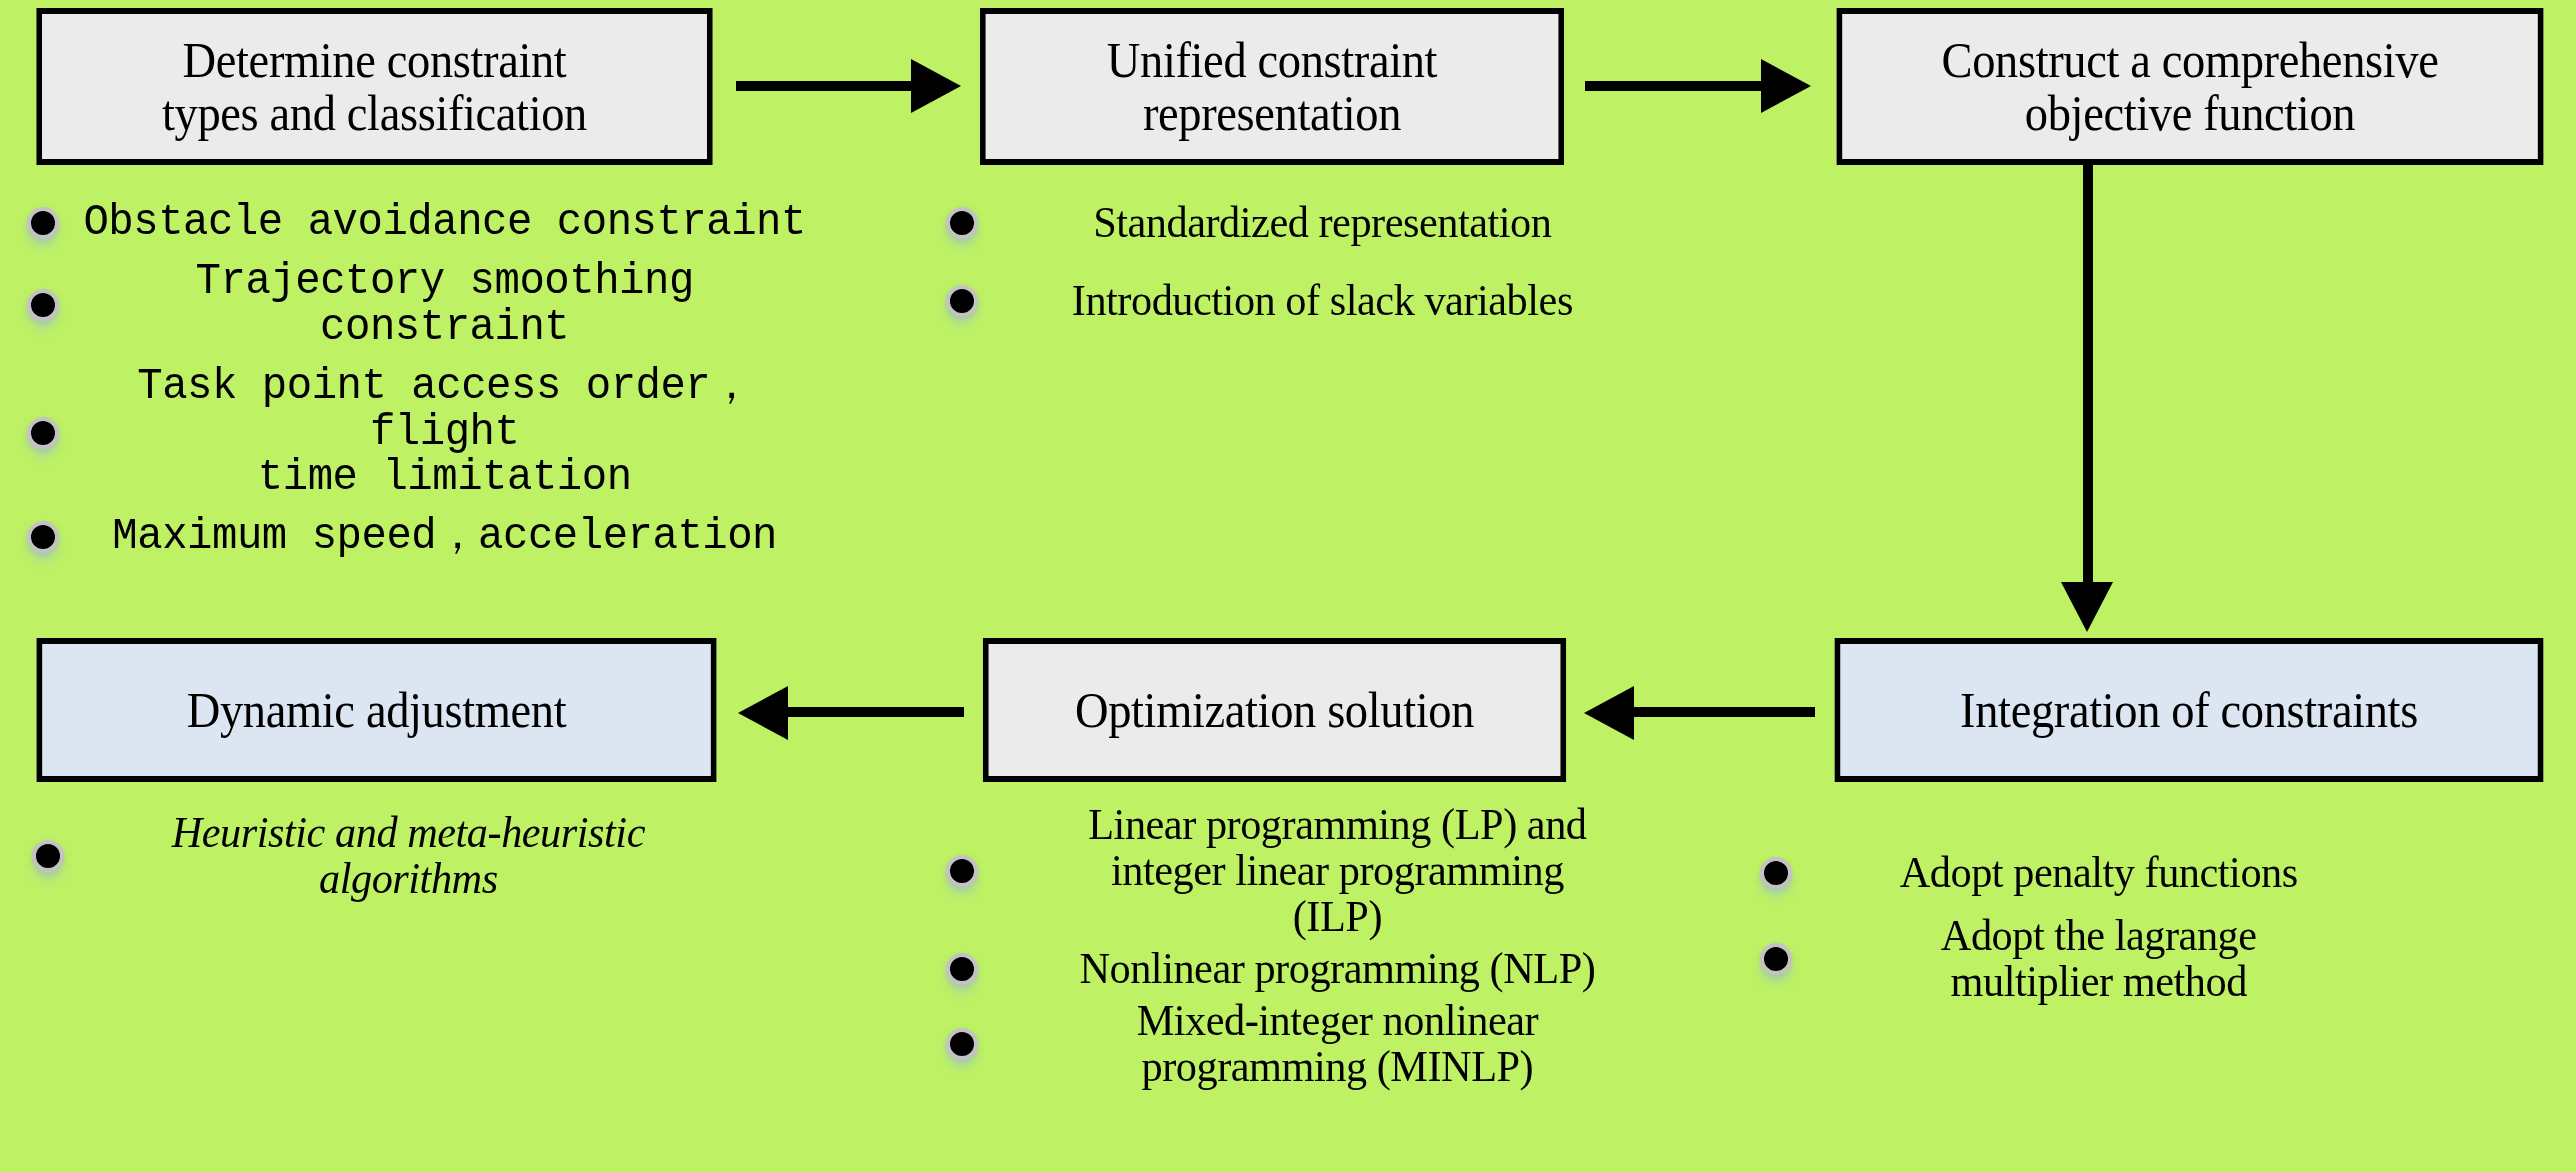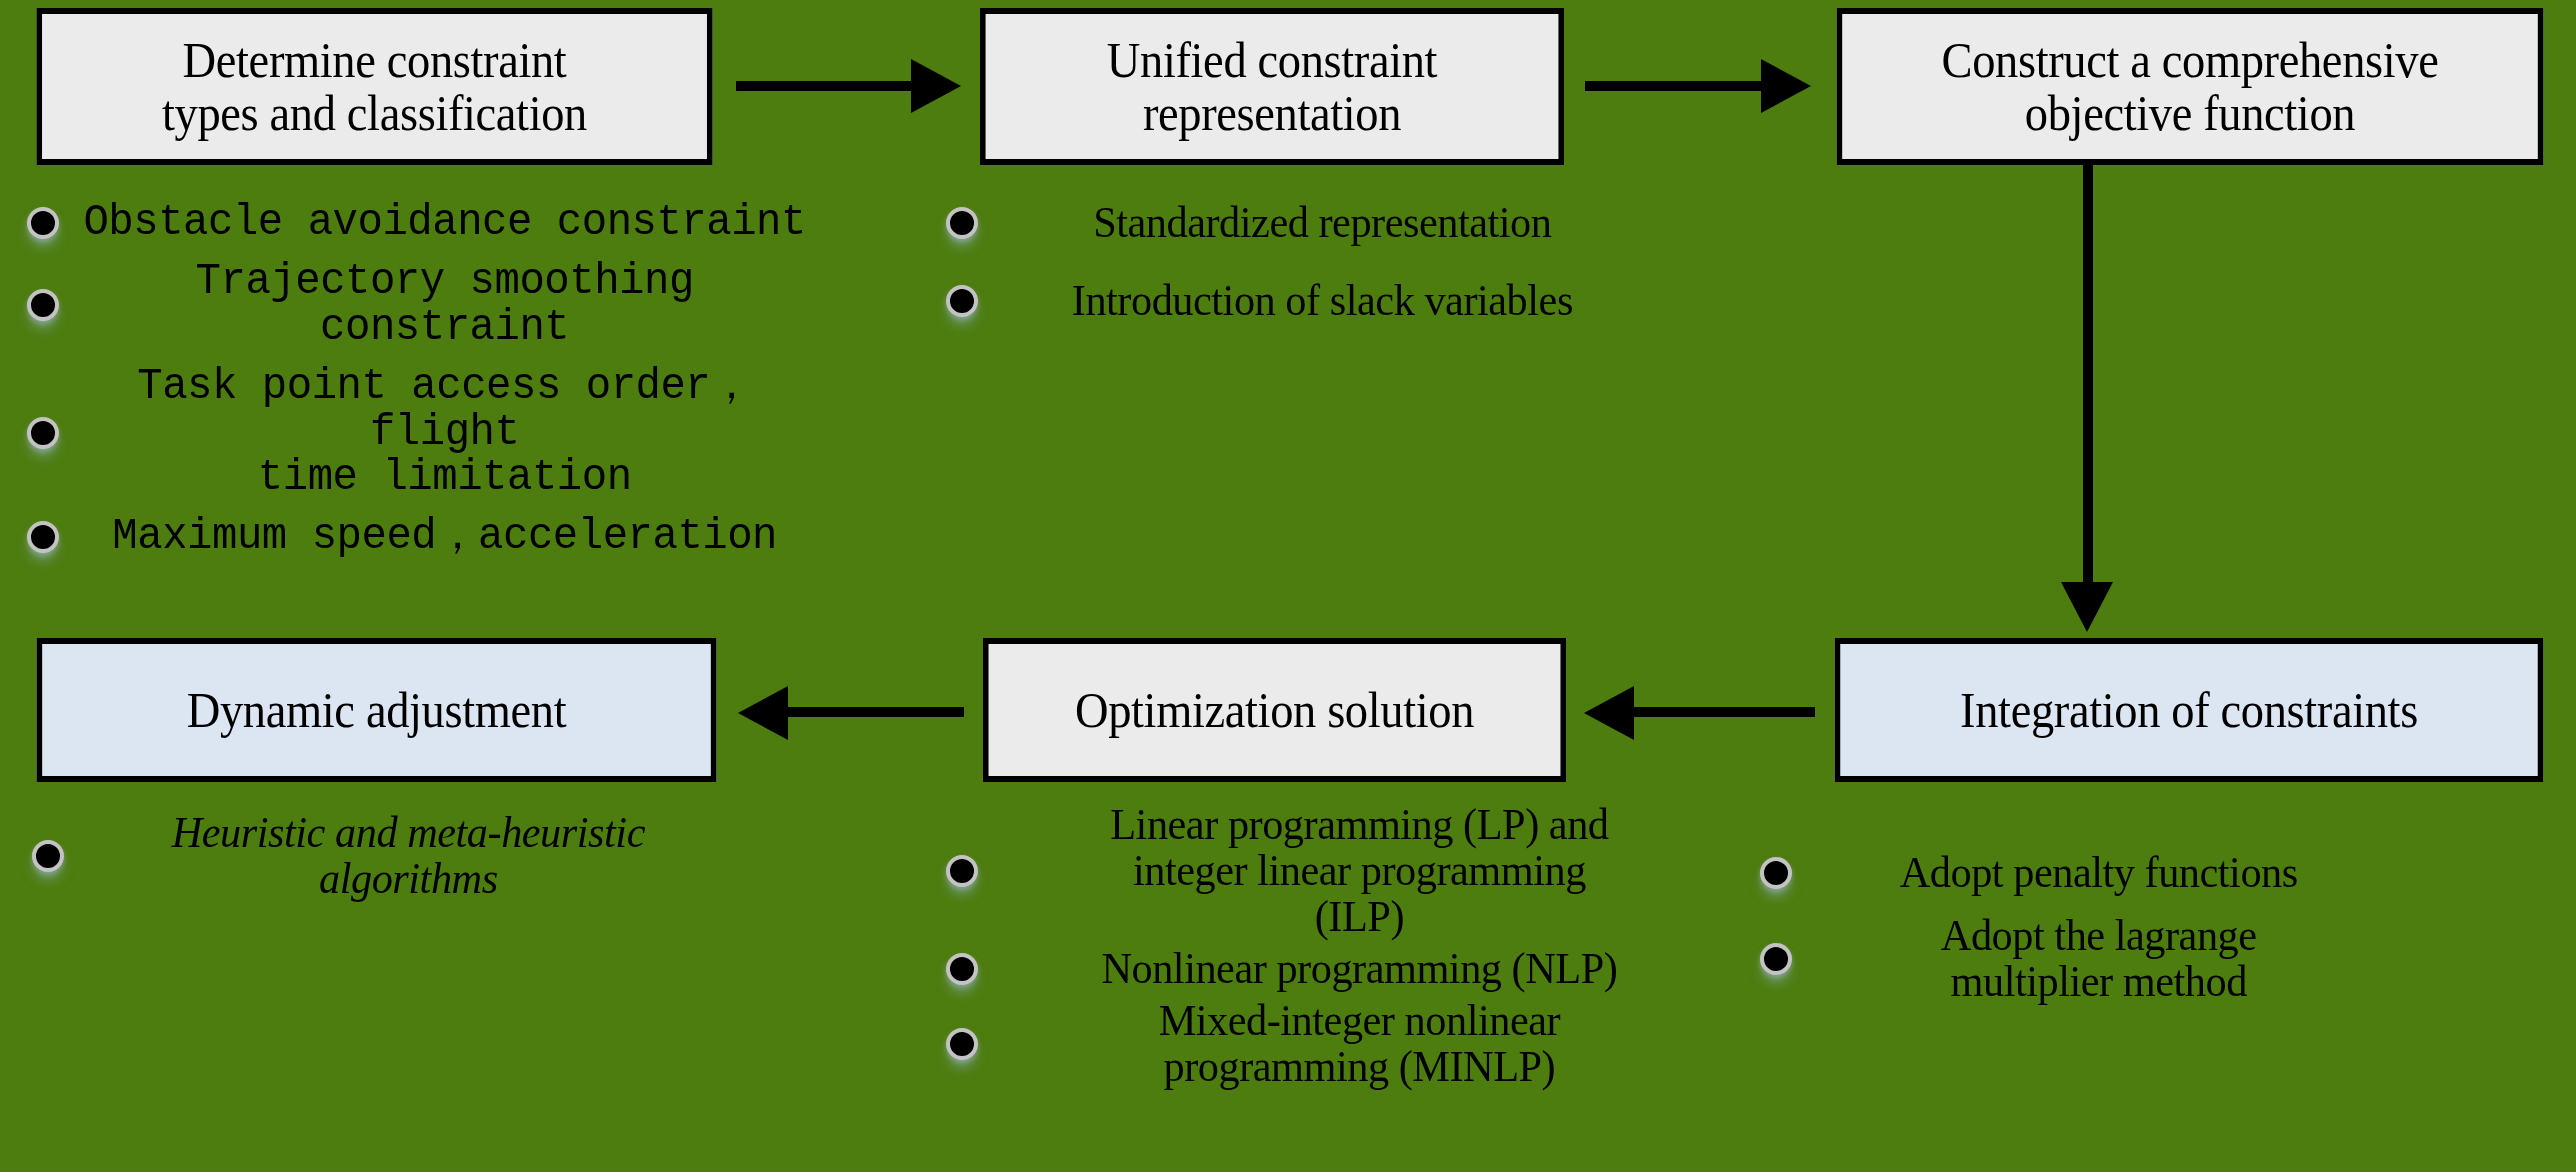--- a/index.html
+++ b/index.html
@@ -1,17 +1,17 @@
 <!DOCTYPE html>
 <html style="font-size:13px"><head>
 <meta charset="utf-8">
 <style>
   html,body{margin:0;padding:0;background:#ffffff;}
   body{width:2576px;height:1173px;font-family:"Liberation Serif","DejaVu Serif",serif;color:#000;}
-  #stage{position:relative;width:2576px;height:1173px;overflow:hidden;background:#4d7c0f;}
+  #stage{position:relative;width:2576px;height:1173px;overflow:hidden;background:#bef264;}
 
   .box{
     position:absolute;
     border:6.4px solid #000;
     box-sizing:border-box;
     display:flex;align-items:center;justify-content:center;
     text-align:center;
     line-height:1.06;
     font-size:50px;
     letter-spacing:-0.4px;
@@ -75,21 +75,21 @@
   #list-unified .li{margin-bottom:32px;}
   #list-unified .li-text{width:722px;}
 
   #list-objective{left:1821px; top:213px; width:722px;}
   #list-objective .li-text{width:561px;}
 
   #list-dynamic{left:32px;  top:810px; width:802px;font-style:italic;}
   #list-dynamic .li-text{width:722px;}
 
   #list-optimization{left:946px; top:802px; width:818px;}
-  #list-optimization .li{margin-bottom:6.4px;gap:22px;}
+  #list-optimization .li{margin-bottom:6.4px;}
   #list-optimization .li-text{width:754px;}
 
   #list-integration{left:1760px; top:850px; width:722px;}
   #list-integration .li{margin-bottom:17.6px;}
   #list-integration .li-text{width:642px;}
 </style>
 </head>
 <body>
 
 <div id="stage">

